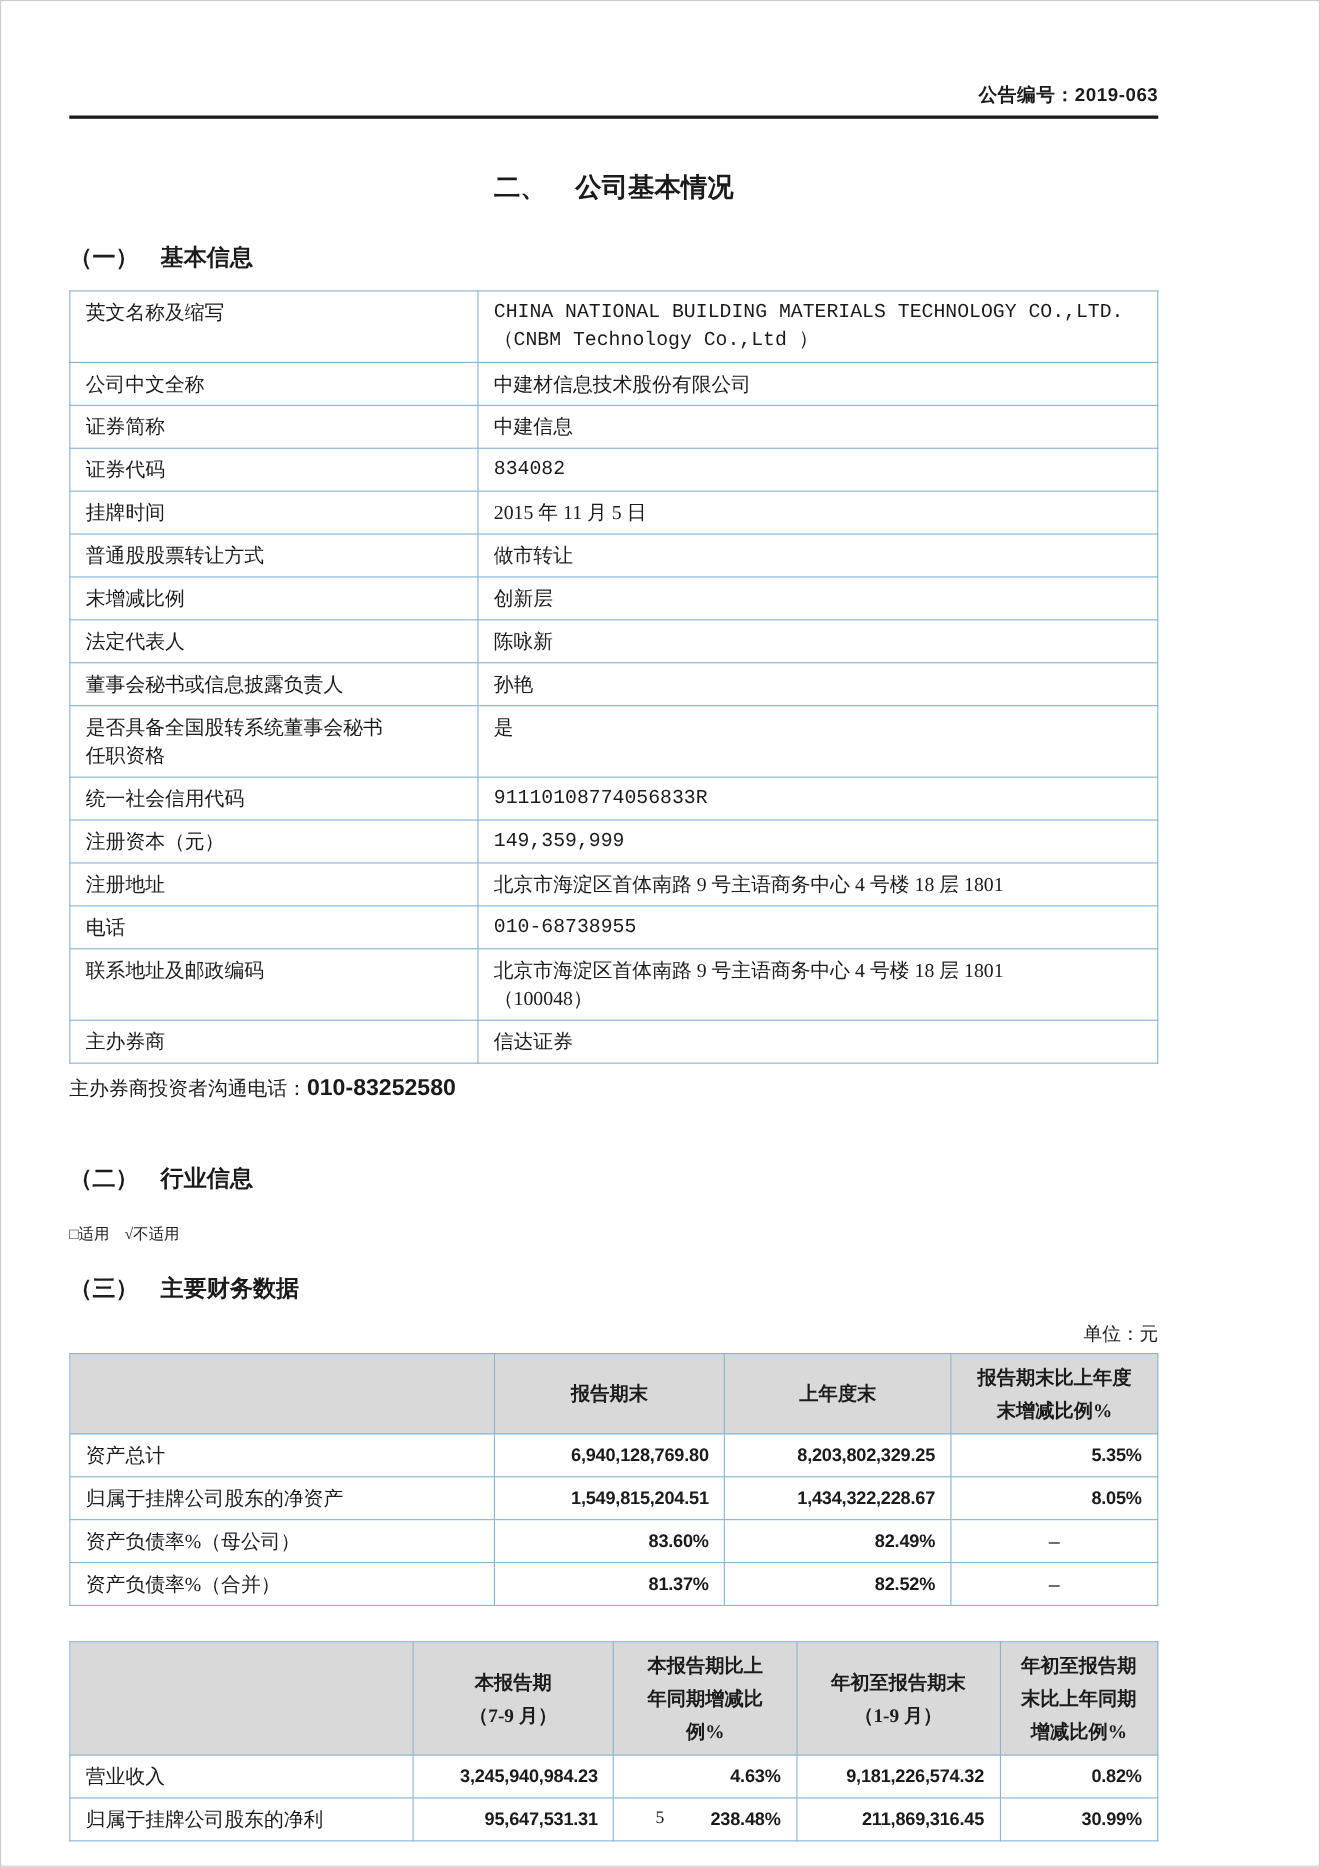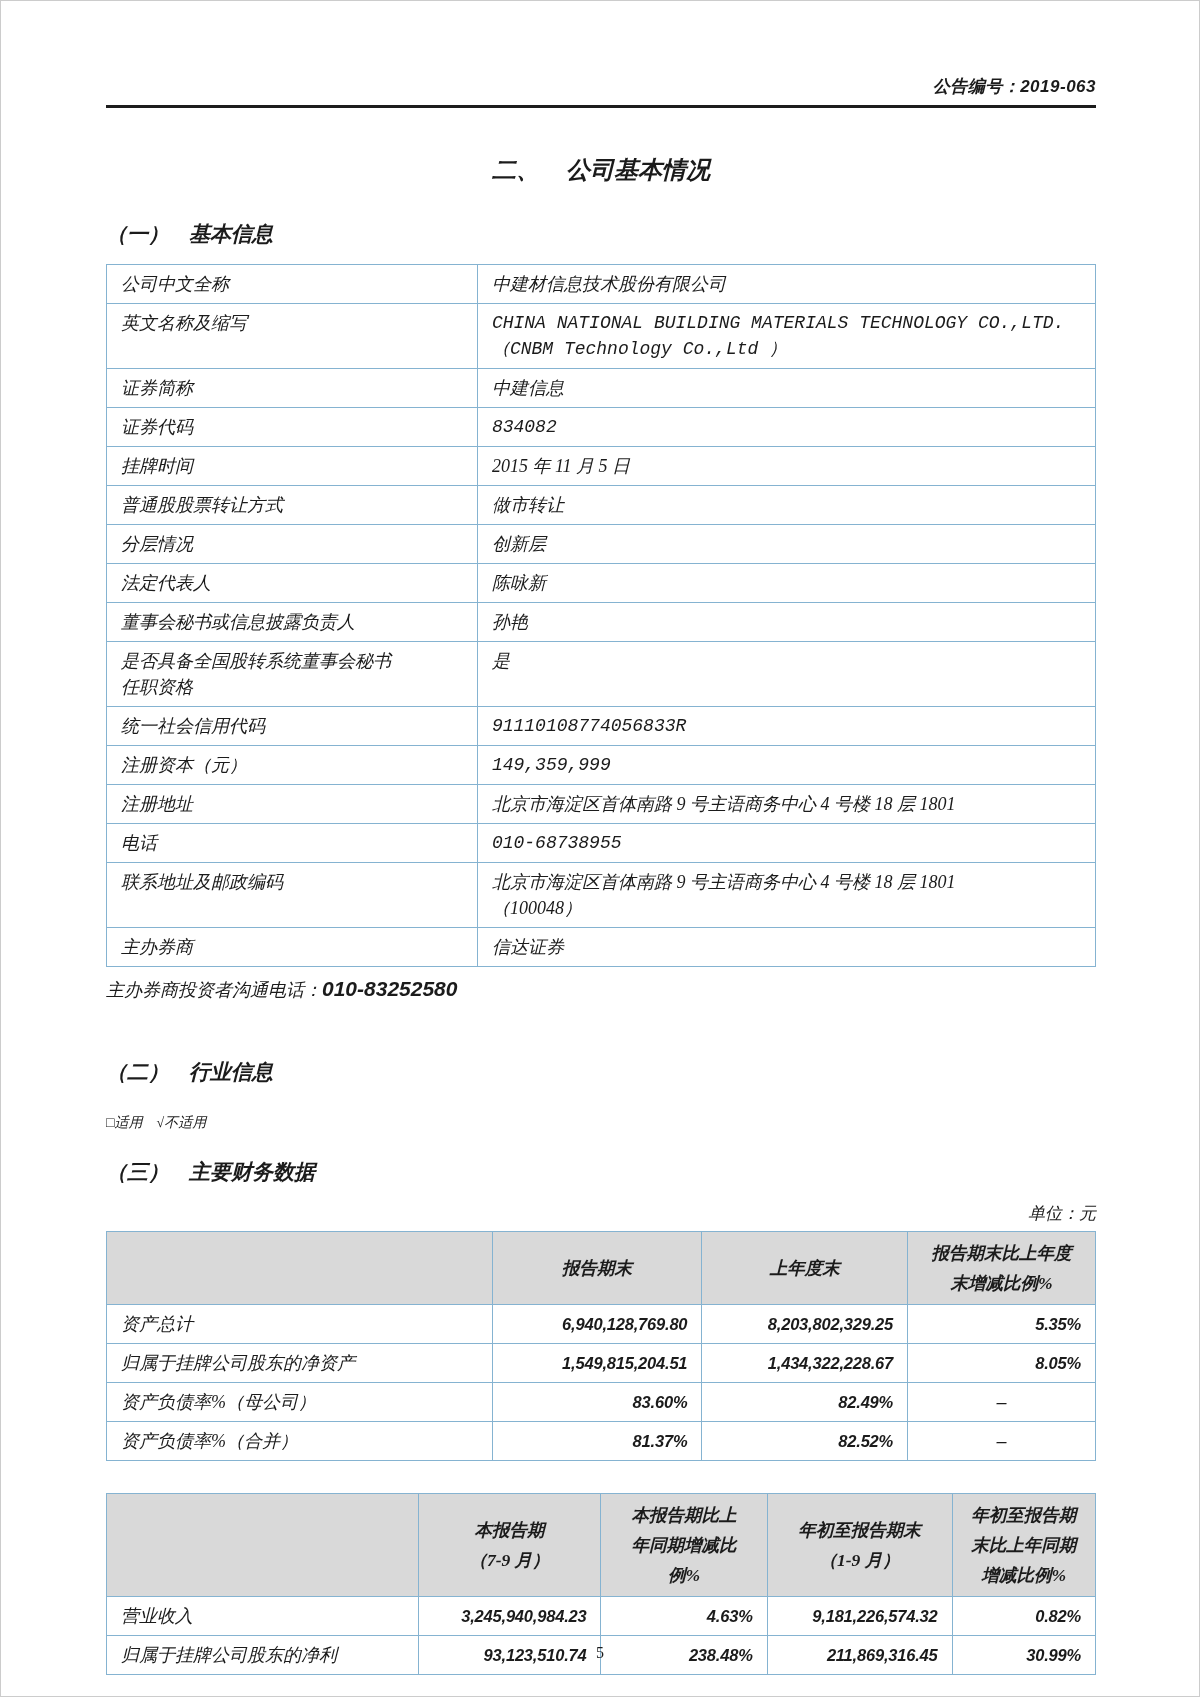--- a/index.html
+++ b/index.html
@@ -7,21 +7,21 @@
     position:relative;
     width:1200px; height:1697px;
     margin:0 auto;
     background:#ffffff;
     border:1px solid #cccccc;
     box-sizing:border-box;
     font-family:"Liberation Serif","DejaVu Serif",serif;
     color:#1b1b1b;
     overflow:hidden;
   }
-  .content { margin:0 105px; width:990px;font-style:italic; }
+  .content { margin:0 62px; width:990px; }
 
   
   .doc-no { margin-top:74px; text-align:right; font-size:17px;
     font-family:"Liberation Sans","DejaVu Sans",sans-serif; font-weight:600; letter-spacing:.5px; }
   .top-rule { margin-top:7px; border-top:3px solid #1c1c1c; height:0; }
 
   
   .doc-title { margin-top:46px; text-align:center;
     font-family:"Liberation Sans","DejaVu Sans",sans-serif; font-weight:700; font-size:24px; }
   .doc-title .gap { display:inline-block; width:26px; }
@@ -74,46 +74,46 @@
     <div class="doc-no"><span>公告编号：</span><span>2019-063</span></div>
     <div class="top-rule"></div>
 
     <div class="doc-title"><span>二、</span><span class="gap"></span><span>公司基本情况</span></div>
 
     <div class="sec-head sec1"><span>（一）</span><span class="gap"></span><span>基本信息</span></div>
 
     <table class="basic">
       <tbody>
         <tr>
-          <td class="c1">公司中文全称</td>
-          <td>中建材信息技术股份有限公司</td>
-        </tr>
-        <tr>
           <td class="c1">英文名称及缩写</td>
           <td class="ml latin">CHINA NATIONAL BUILDING MATERIALS TECHNOLOGY CO.,LTD.
 （CNBM Technology Co.,Ltd ）</td>
         </tr>
         <tr>
+          <td class="c1">公司中文全称</td>
+          <td>中建材信息技术股份有限公司</td>
+        </tr>
+        <tr>
           <td class="c1">证券简称</td>
           <td>中建信息</td>
         </tr>
         <tr>
           <td class="c1">证券代码</td>
           <td class="code">834082</td>
         </tr>
         <tr>
           <td class="c1">挂牌时间</td>
           <td>2015 年 11 月 5 日</td>
         </tr>
         <tr>
           <td class="c1">普通股股票转让方式</td>
           <td>做市转让</td>
         </tr>
         <tr>
-          <td class="c1">分层情况</td>
+          <td class="c1">末增减比例</td>
           <td>创新层</td>
         </tr>
         <tr>
           <td class="c1">法定代表人</td>
           <td>陈咏新</td>
         </tr>
         <tr>
           <td class="c1">董事会秘书或信息披露负责人</td>
           <td>孙艳</td>
         </tr>
@@ -217,21 +217,21 @@
       <tbody>
         <tr>
           <td>营业收入</td>
           <td class="num">3,245,940,984.23</td>
           <td class="num">4.63%</td>
           <td class="num">9,181,226,574.32</td>
           <td class="num">0.82%</td>
         </tr>
         <tr>
           <td>归属于挂牌公司股东的净利</td>
-          <td class="num">93,123,510.74</td>
+          <td class="num">95,647,531.31</td>
           <td class="num">238.48%</td>
           <td class="num">211,869,316.45</td>
           <td class="num">30.99%</td>
         </tr>
       </tbody>
     </table>
 
   </div>
 
   <div class="page-num">5</div>

